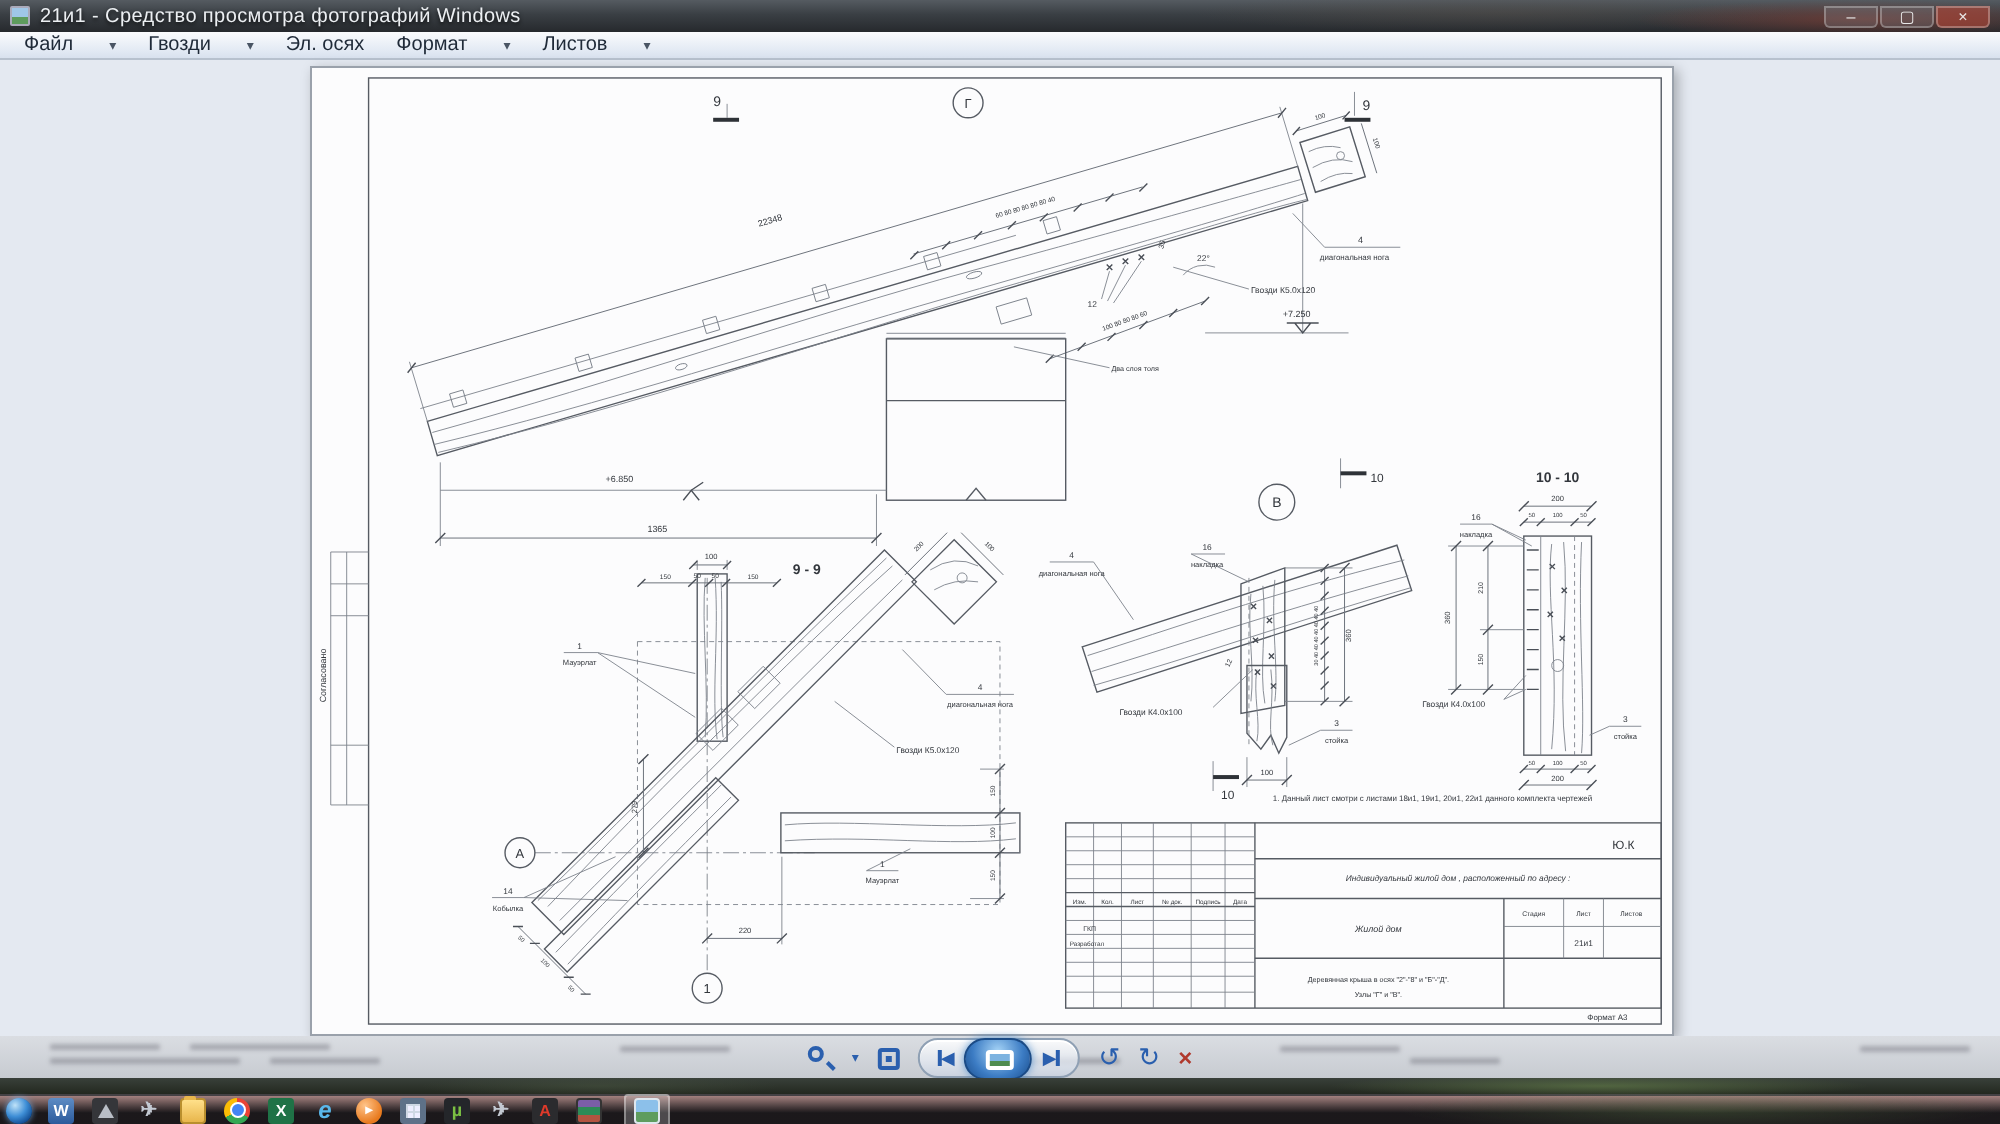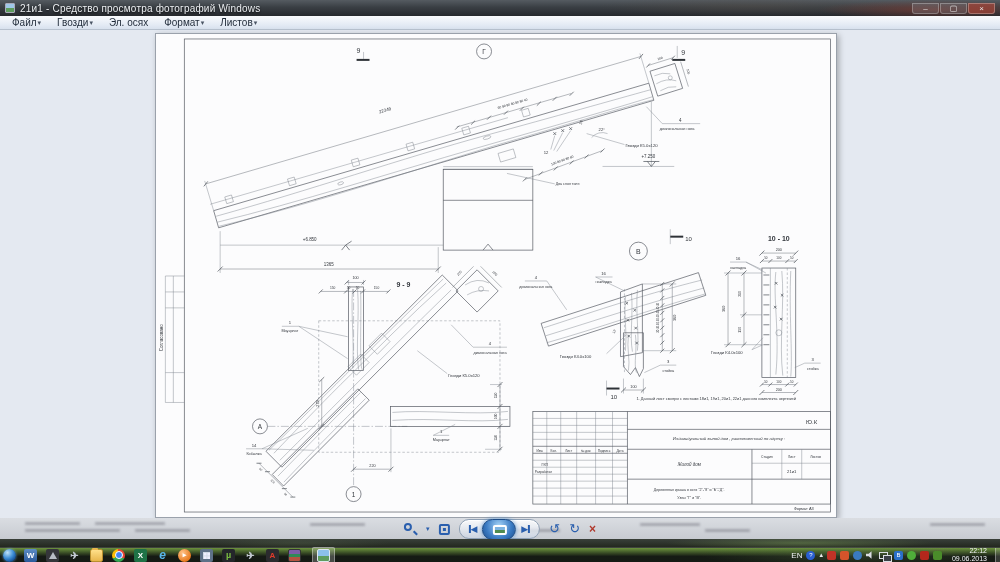--- a/index.html
+++ b/index.html
@@ -1,18 +1,18 @@
 <!DOCTYPE html>
 <html><head>
 <meta charset="utf-8">
 <style>
   html,body{margin:0;padding:0;background:#000;}
   *{box-sizing:border-box;}
   .screen{position:relative;width:1000px;height:562px;overflow:hidden;
-    font-family:"Liberation Sans",sans-serif;background:#84cc16;}
+    font-family:"Liberation Sans",sans-serif;background:#fca5a5;}
 
   
   .titlebar{position:absolute;top:0;left:0;width:1000px;height:16px;
     background:
       radial-gradient(160px 14px at 93% 60%, rgba(150,60,45,.5), transparent 70%),
       radial-gradient(220px 14px at 75% 40%, rgba(90,80,70,.35), transparent 70%),
       linear-gradient(180deg,#555b61,#3a3f44 45%,#26292d);
     display:flex;align-items:center;padding:0 5px;color:#eceff2;font-size:10px;}
   .app-ico{width:10px;height:10px;margin-right:5px;border:1px solid #aab;
     background:linear-gradient(180deg,#9fc7e8 55%,#5e9c5e 55%);border-radius:1px;}
@@ -20,21 +20,21 @@
   .win-ctl{margin-left:auto;display:flex;}
   .win-ctl span{width:27px;height:11px;margin-left:1px;border:1px solid rgba(255,255,255,.28);
     border-radius:0 0 3px 3px;background:rgba(140,145,150,.25);color:#e8e8e8;
     font-size:8px;line-height:10px;text-align:center;}
   .win-ctl .close{background:rgba(178,70,55,.6);}
 
   
   .menubar{position:absolute;top:16px;left:0;width:1000px;height:14px;
     background:linear-gradient(#fafbfd,#e3eaf4 70%,#d8e1ee);border-bottom:1px solid #b7c1ce;
     display:flex;align-items:center;font-size:10px;color:#1f2a38;padding-left:4px;}
-  .m-item{display:inline-flex;align-items:center;gap:1px;padding:0 8px;height:13px;cursor:default;text-align:right;}
+  .m-item{display:inline-flex;align-items:center;gap:18px;padding:0 8px;height:13px;cursor:default;text-align:right;}
   .m-item .arr{font-size:7px;color:#4a5564;}
 
   
   .content{position:absolute;top:30px;left:0;width:1000px;height:488px;background:#e4e9f1;}
   .sheet{position:absolute;left:155px;top:3px;width:682px;height:485px;background:#fcfcfd;
     border:1px solid #9aa1ab;box-shadow:2px 2px 6px rgba(0,0,0,.28);}
   svg{display:block;}
   .ln{stroke:#565b63;stroke-width:.7;fill:none;}
   .th{stroke:#7c828b;stroke-width:.45;fill:none;}
   .dm{stroke:#6d737c;stroke-width:.5;fill:none;}
@@ -608,33 +608,14 @@
       <span class="ti ti-wmp">▸</span>
       <span class="ti ti-calc"></span>
       <span class="ti ti-ut">µ</span>
       <span class="ti ti-plane">✈</span>
       <span class="ti ti-pdf">A</span>
       <span class="ti ti-rar"></span>
       <span class="active-slot">
           <span class="ti ti-viewer"></span>
         </span>
     </span>
-    <span class="tray">
-      <span class="lang">EN</span>
-      <span class="tr tr-help">?</span>
-      <span class="tr tr-up">▴</span>
-      <span class="tr tr-red"></span>
-      <span class="tr tr-org"></span>
-      <span class="tr tr-blue"></span>
-      <span class="tr tr-vol"></span>
-      <span class="tr tr-net"></span>
-      <span class="tr tr-bt">B</span>
-      <span class="tr tr-green"></span>
-      <span class="tr tr-pdf2"></span>
-      <span class="tr tr-nv"></span>
-      <span class="clock">
-        <div>22:12</div>
-        <div>09.06.2013</div>
-      </span>
-      <span class="showdesk"></span>
-    </span>
   </div>
 </div>
 
 </body></html>

